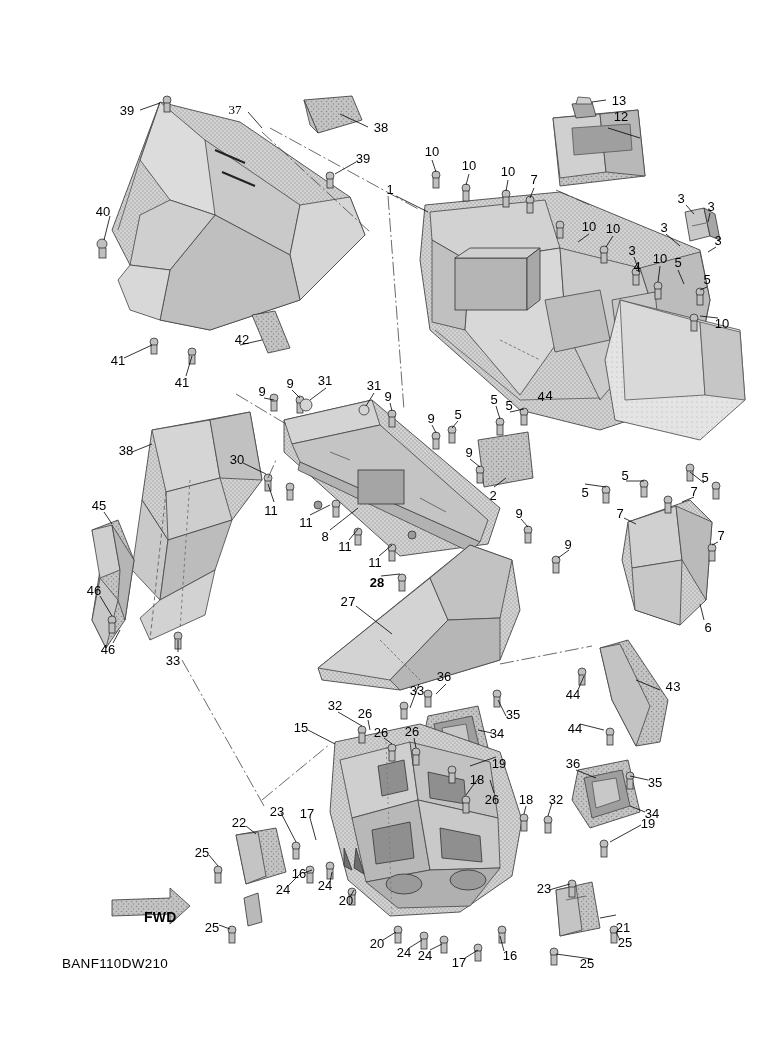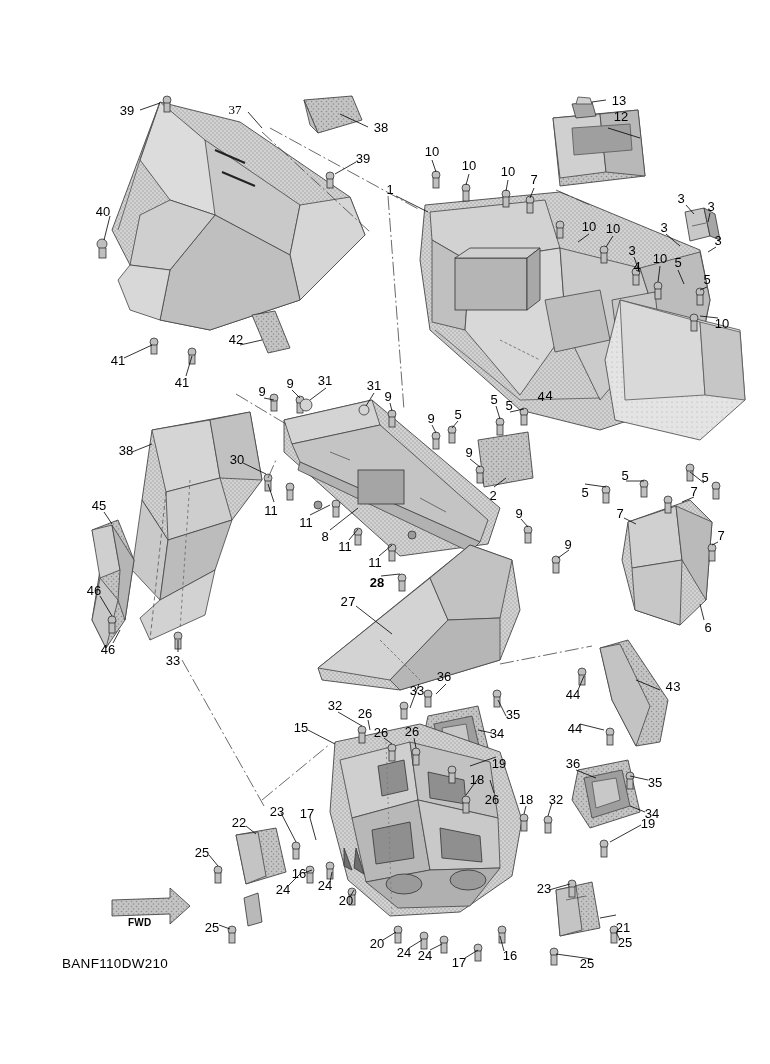--- a/index.html
+++ b/index.html
@@ -37,28 +37,27 @@
     position: absolute;
     left: 62px;
     top: 956px;
     font-family: "Liberation Sans", sans-serif;
     font-size: 13.5px;
     color: #000000;
     letter-spacing: 0.3px;
   }
   #fwd-label {
     position: absolute;
-    left: 128px;
+    left: 144px;
     top: 909px;
     font-family: "Liberation Sans", sans-serif;
-    font-size: 10px;
+    font-size: 14px;
     font-weight: bold;
     color: #000000;
     letter-spacing: 0.2px;
-    margin-top: 8px;
   }
 </style>
 </head>
 <body>
 
 <div id="page">
 
   <svg id="diagram-svg" viewBox="0 0 770 1064">
     <defs>
       <pattern id="stipple" width="4" height="4" patternUnits="userSpaceOnUse">
@@ -534,21 +533,21 @@
       <div class="callout" style="left: 613px; top: 228px;">10</div>
       <div class="callout" style="left: 664px; top: 227px;">3</div>
       <div class="callout" style="left: 718px; top: 240px;">3</div>
       <div class="callout" style="left: 632px; top: 250px;">3</div>
       <div class="callout" style="left: 637px; top: 266px;">4</div>
       <div class="callout" style="left: 660px; top: 258px;">10</div>
       <div class="callout" style="left: 678px; top: 262px;">5</div>
       <div class="callout" style="left: 707px; top: 279px;">5</div>
       <div class="callout" style="left: 722px; top: 323px;">10</div>
       <div class="callout" style="left: 118px; top: 360px;">41</div>
-      <div class="callout" style="left: 236px; top: 339px; text-align: center;">42</div>
+      <div class="callout" style="left: 242px; top: 339px; text-align: center;">42</div>
       <div class="callout" style="left: 182px; top: 382px;">41</div>
       <div class="callout" style="left: 262px; top: 391px;">9</div>
       <div class="callout" style="left: 290px; top: 383px;">9</div>
       <div class="callout" style="left: 325px; top: 380px;">31</div>
       <div class="callout" style="left: 374px; top: 385px;">31</div>
       <div class="callout" style="left: 388px; top: 396px;">9</div>
       <div class="callout" style="left: 431px; top: 418px;">9</div>
       <div class="callout" style="left: 458px; top: 414px;">5</div>
       <div class="callout" style="left: 494px; top: 399px;">5</div>
       <div class="callout" style="left: 509px; top: 405px;">5</div>

